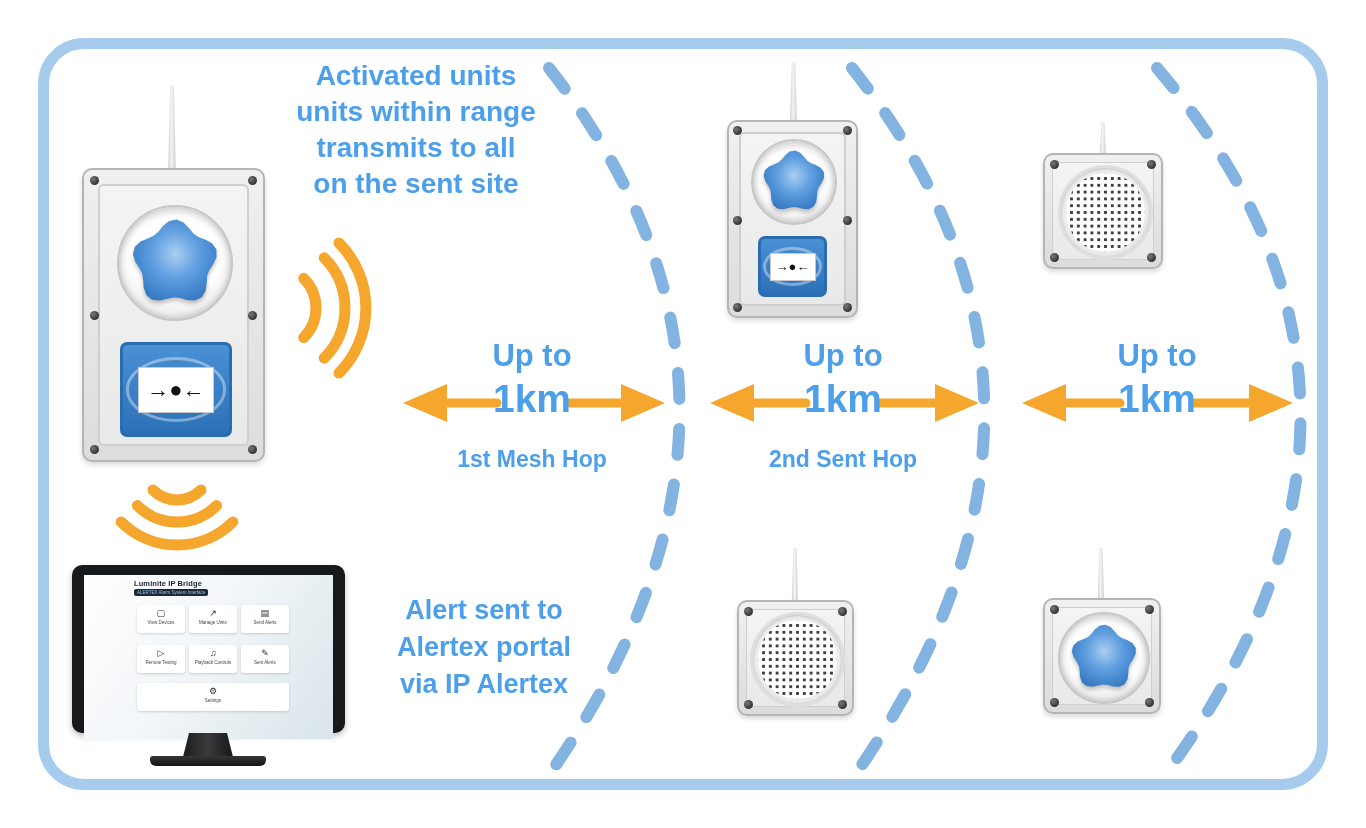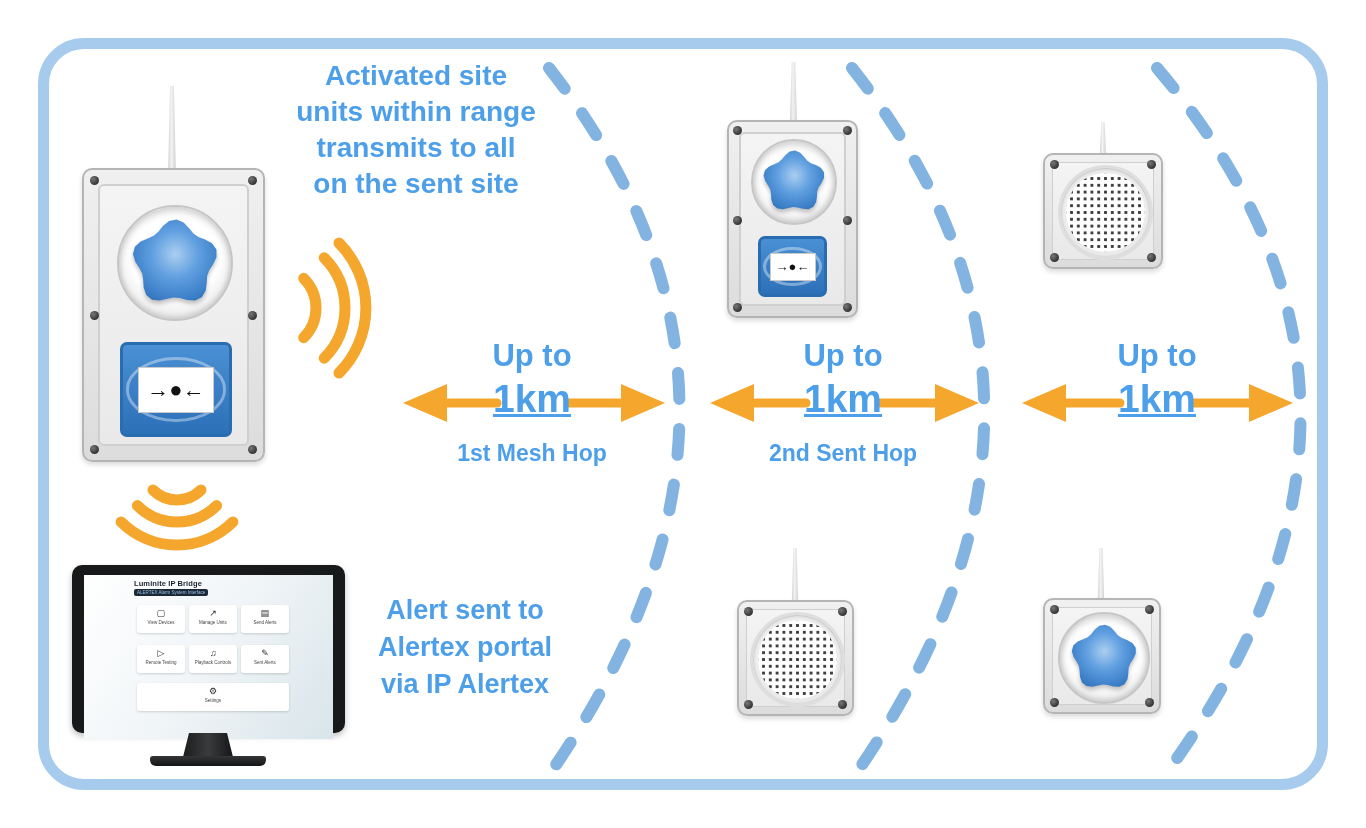--- a/index.html
+++ b/index.html
@@ -16,27 +16,27 @@
   .dash-arc { fill:none; stroke:#82B3E1; stroke-width:12; stroke-linecap:round;
     stroke-dasharray:26 30; }
   .sig-arc { fill:none; stroke:#F5A62C; stroke-width:11; stroke-linecap:round; }
   .arrow-line { stroke:#F5A62C; stroke-width:9; stroke-linecap:round; }
   .arrow-head { fill:#F5A62C; }
 
   
   .note { position:absolute; color:#4C9FE8; font-weight:bold; text-align:center; }
   .note span { display:block; }
   #note-broadcast { left:256px; top:58px; width:320px; font-size:28px; line-height:36px; }
-  #note-portal { left:345px; top:592px; width:240px; font-size:27px; line-height:37px; }
+  #note-portal { left:364px; top:592px; width:240px; font-size:27px; line-height:37px; }
 
   
   .hop { position:absolute; top:336px; width:260px; text-align:center; color:#4C9FE8; }
   .hop .upto { font-size:31px; font-weight:bold; line-height:40px; }
-  .hop .km { font-size:39px; font-weight:bold; line-height:46px;text-decoration:underline; }
-  .hop .hoplabel { font-size:23px; font-weight:bold; margin-top:18px; }
+  .hop .km { font-size:39px; font-weight:bold; line-height:46px; }
+  .hop .hoplabel { font-size:23px; font-weight:bold; margin-top:24px; }
   #hop1 { left:402px; } #hop2 { left:713px; } #hop3 { left:1027px; }
 
   
   .unit { position:absolute; background:linear-gradient(180deg,#f0f0f0,#dcdcdc);
     border:2px solid #b5b5b5; border-radius:10px; box-shadow:0 3px 5px rgba(0,0,0,.14); }
   .unit-inner { position:absolute; border:2px solid #cfcfcf; border-radius:6px;
     background:linear-gradient(180deg,#f4f4f4,#e9e9e9); }
   .screw { position:absolute; width:9px; height:9px; border-radius:50%;
     background:radial-gradient(circle at 35% 35%, #777, #333 70%); }
   .antenna { position:absolute; background:linear-gradient(90deg,#b9b9b9,#f3f3f3 45%,#c2c2c2);
@@ -130,21 +130,21 @@
     <g>
       <polygon class="arrow-head" points="1022,403 1066,384 1066,422"></polygon>
       <line class="arrow-line" x1="1062" y1="403" x2="1120" y2="403"></line>
       <line class="arrow-line" x1="1194" y1="403" x2="1250" y2="403"></line>
       <polygon class="arrow-head" points="1293,403 1249,384 1249,422"></polygon>
     </g>
   </svg>
 
   
   <div class="note" id="note-broadcast">
-    <span>Activated site</span>
+    <span>Activated units</span>
     <span>units within range</span>
     <span>transmits to all</span>
     <span>on the sent site</span>
   </div>
   <div class="note" id="note-portal">
     <span>Alert sent to</span>
     <span>Alertex portal</span>
     <span>via IP Alertex</span>
   </div>
 

